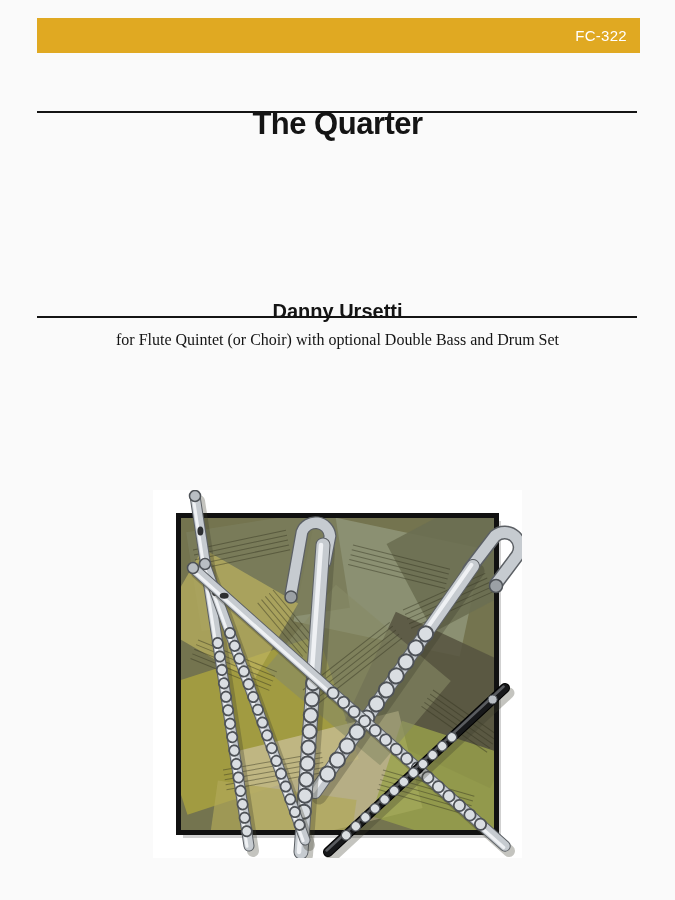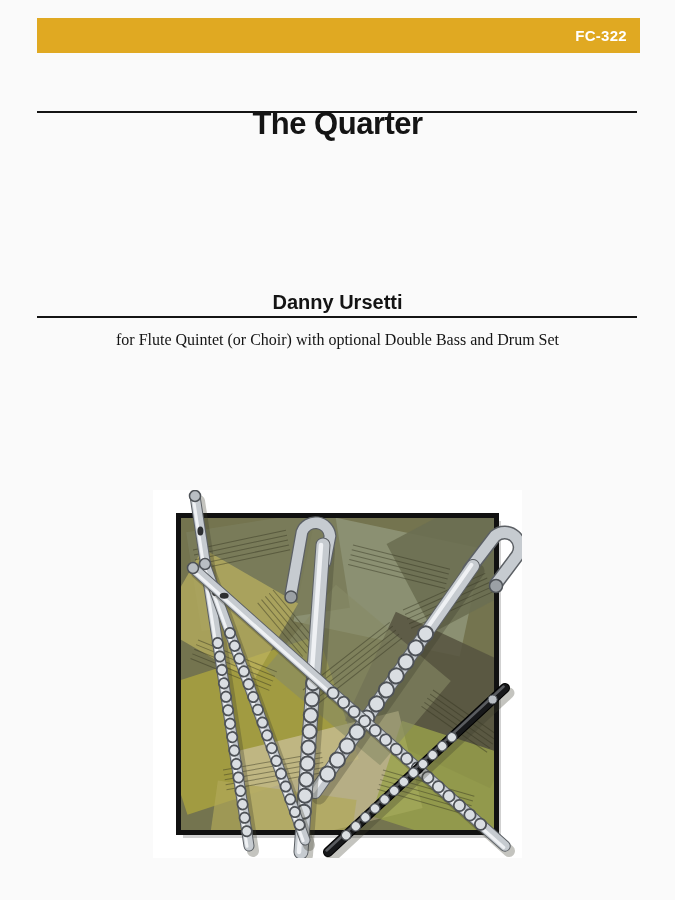--- a/index.html
+++ b/index.html
@@ -9,32 +9,32 @@
   *{margin:0;padding:0;box-sizing:border-box;}
   html,body{width:675px;height:900px;}
   body{background:var(--page_bg);font-family:"Liberation Sans",sans-serif;}
   .page{position:relative;width:675px;height:900px;overflow:hidden;background:var(--page_bg);}
 
   .banner{
     position:absolute;left:37px;top:18px;width:603px;height:35px;
     background:var(--banner);display:flex;align-items:center;justify-content:flex-end;
     padding-right:13px;
   }
-  .banner span{color:var(--banner_text);font-weight:bold;font-size:15px;letter-spacing:.3px;}
+  .banner span{color:var(--banner_text);font-weight:normal;font-size:15px;letter-spacing:.3px;}
 
   .rule{position:absolute;left:37px;width:600px;height:2px;background:var(--text);}
   .rule1{top:111px;}
   .rule2{top:316px;}
 
   .title{
     position:absolute;top:106px;left:0;width:675px;text-align:center;
     font-size:31px;font-weight:bold;letter-spacing:-.5px;color:var(--text);
   }
   .composer{
-    position:absolute;top:291px;left:0;width:675px;text-align:center;
+    position:absolute;top:300px;left:0;width:675px;text-align:center;
     font-size:20px;font-weight:bold;color:var(--text);
   }
   .subtitle{
     position:absolute;top:331px;left:0;width:675px;text-align:center;
     font-family:"Liberation Serif",serif;font-size:16px;color:var(--text);
   }
 
   .artwork{position:absolute;left:153px;top:490px;width:369px;height:368px;background:#ffffff;}
   .artwork svg{display:block;}
 

